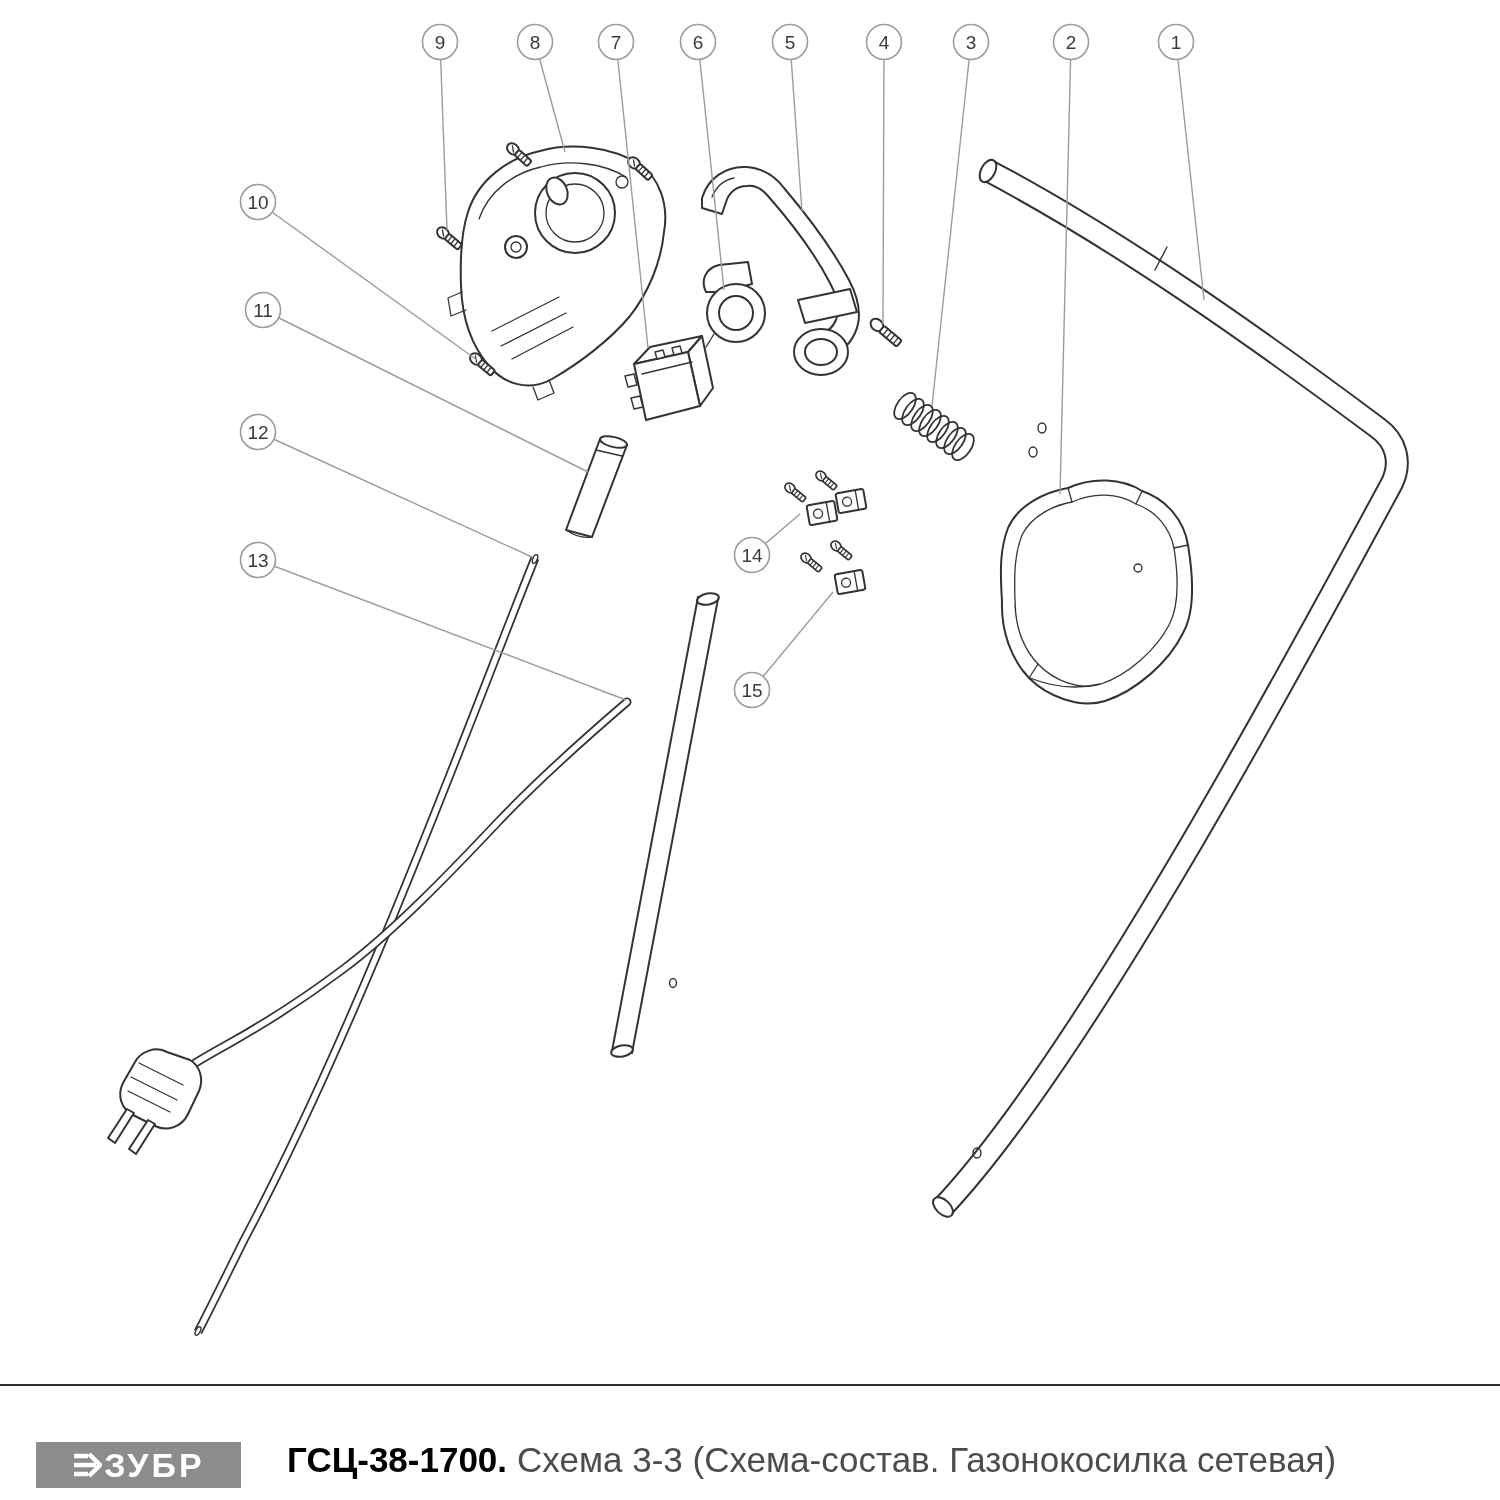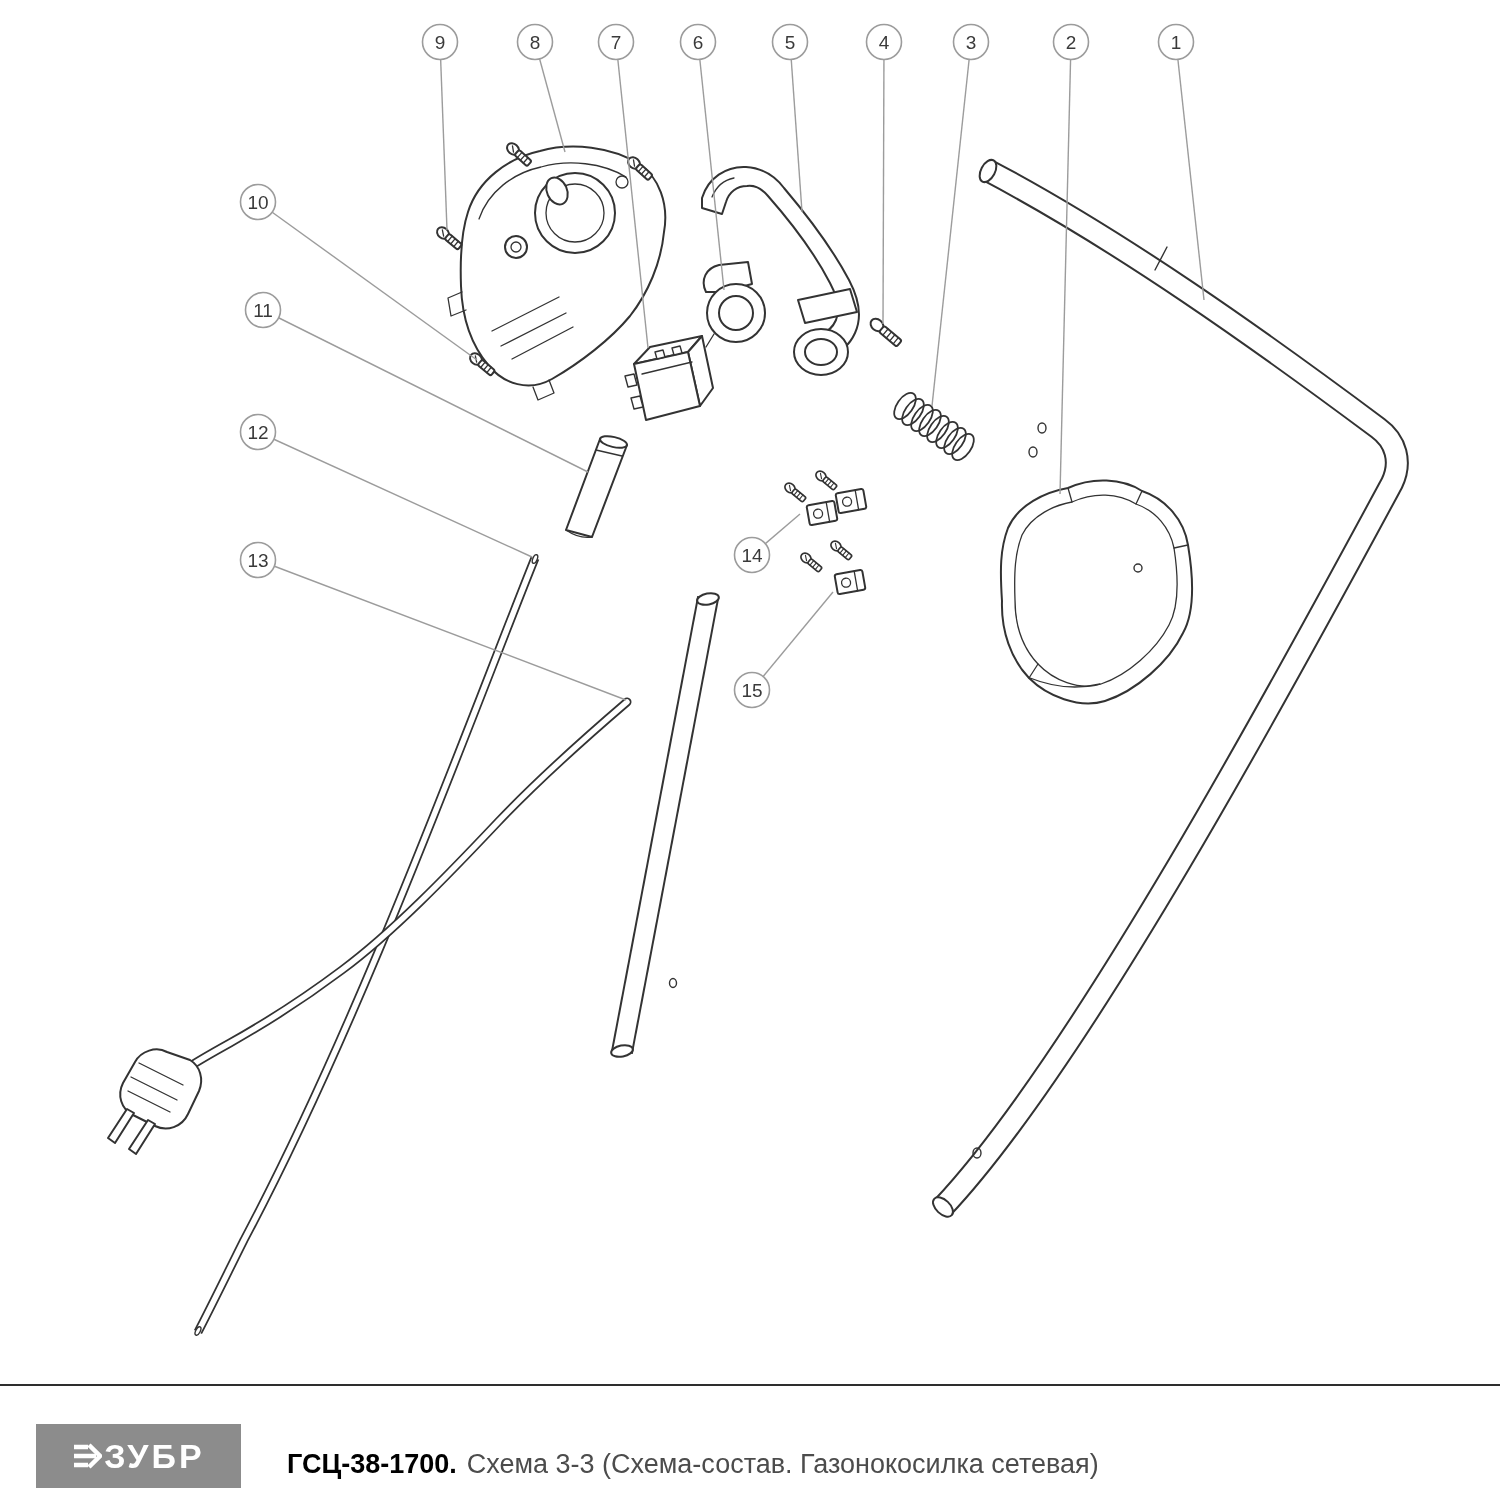--- a/index.html
+++ b/index.html
@@ -3,25 +3,25 @@
 <meta charset="utf-8">
 <style>
   html,body{margin:0;padding:0;background:#ffffff;}
   .page{position:relative;width:1500px;height:1500px;background:#ffffff;overflow:hidden;
         font-family:"Liberation Sans",sans-serif;}
   svg.diagram{position:absolute;top:0;left:0;display:block;}
   #balloon-layer text{font-family:"Liberation Sans",sans-serif;}
   .footer{position:absolute;left:0;top:1384px;width:1500px;height:116px;
           border-top:2px solid #2e2e2e;box-sizing:border-box;
           display:flex;align-items:flex-end;padding:0 0 12px 36px;}
-  .brand-badge{width:205px;height:64px;background:#8c8c8c;display:flex;align-items:center;
+  .brand-badge{width:205px;height:46px;background:#8c8c8c;display:flex;align-items:center;
                justify-content:center;gap:2px;flex:0 0 auto;}
   .brand-icon{width:30px;height:26px;display:block;}
   .brand-text{color:#ffffff;font-weight:bold;font-size:34px;letter-spacing:3px;line-height:1;}
-  .title{margin-left:46px;font-size:27px;color:#4c4c4c;white-space:nowrap;padding-bottom:8px;}
+  .title{margin-left:46px;font-size:35px;color:#4c4c4c;white-space:nowrap;padding-bottom:8px;}
   .model{color:#000000;font-weight:bold;margin-right:10px;}
 </style>
 </head>
 <body>
 
 <div class="page">
 
   <svg class="diagram" width="1500" height="1385" viewBox="0 0 1500 1385">
 
     <defs>

